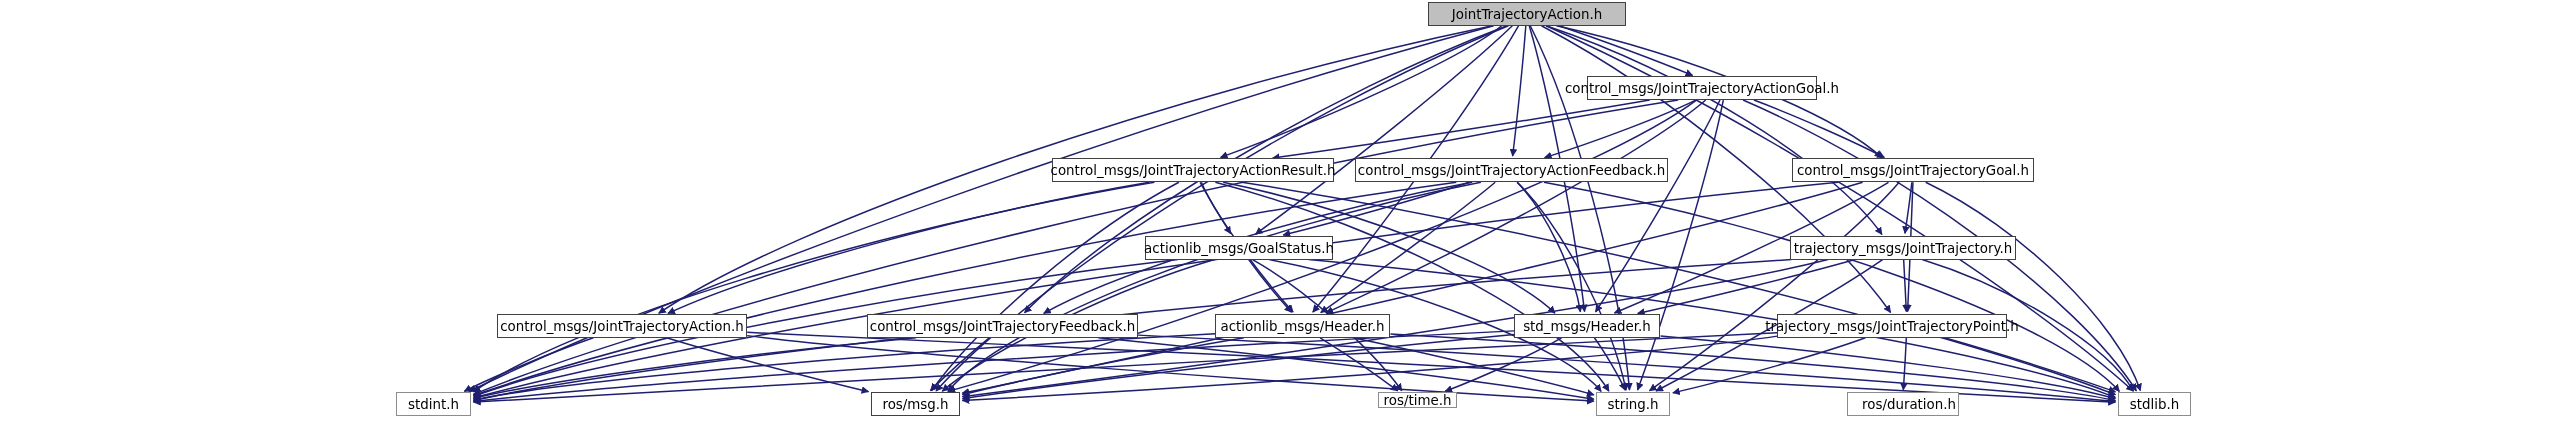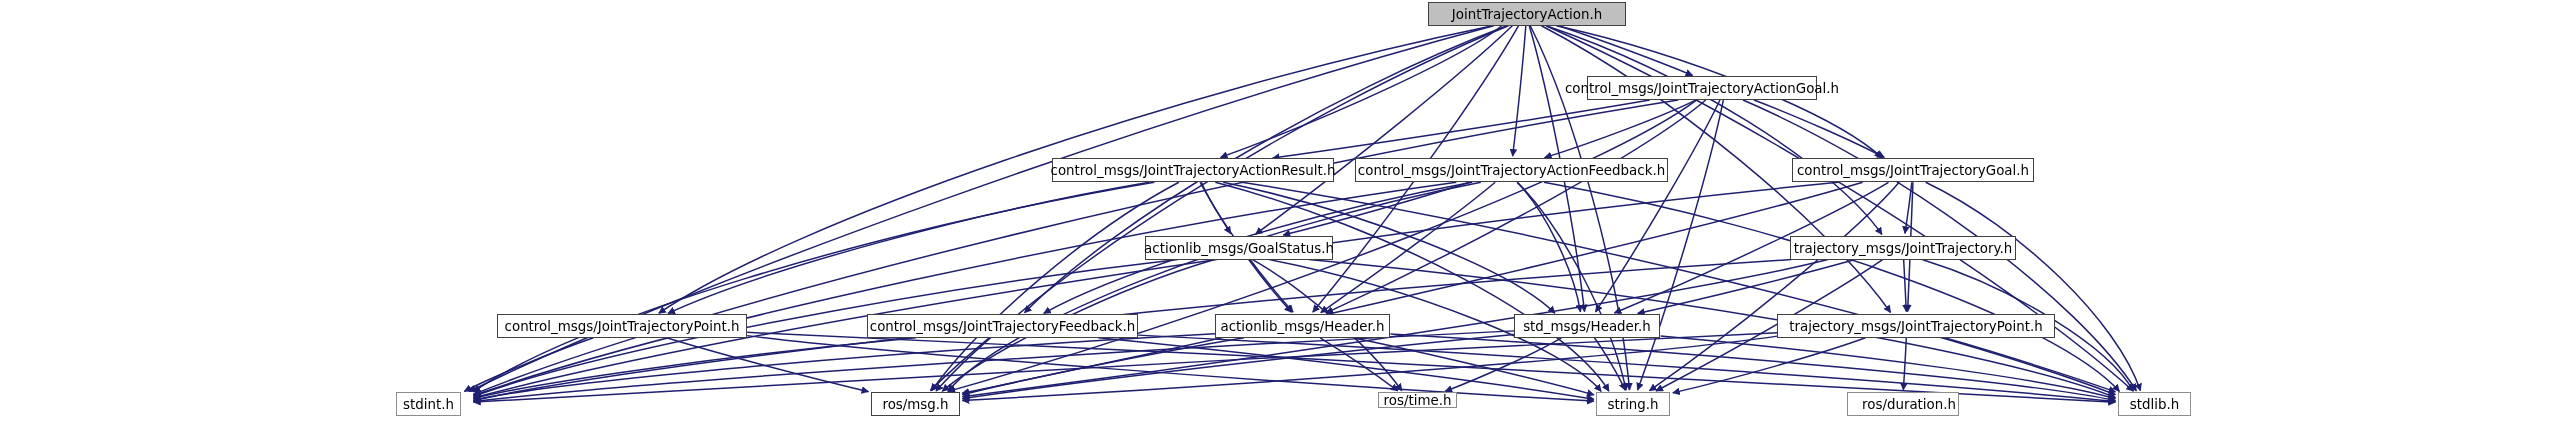--- a/index.html
+++ b/index.html
@@ -133,35 +133,35 @@
       <div class="node-box strong" style="left: 1792px; top: 158px; width: 242px; height: 24px;">
         <span class="node-label">control_msgs/JointTrajectoryGoal.h</span>
       </div>
       <div class="node-box strong" style="left: 1145px; top: 236px; width: 188px; height: 24px;">
         <span class="node-label">actionlib_msgs/GoalStatus.h</span>
       </div>
       <div class="node-box strong" style="left: 1790px; top: 236px; width: 226px; height: 24px;">
         <span class="node-label">trajectory_msgs/JointTrajectory.h</span>
       </div>
       <div class="node-box strong" style="left: 497px; top: 314px; width: 250px; height: 24px;">
-        <span class="node-label">control_msgs/JointTrajectoryPoint.h</span>
+        <span class="node-label">control_msgs/JointTrajectoryAction.h</span>
       </div>
       <div class="node-box strong" style="left: 867px; top: 314px; width: 271px; height: 24px;">
         <span class="node-label">control_msgs/JointTrajectoryFeedback.h</span>
       </div>
       <div class="node-box strong" style="left: 1215px; top: 314px; width: 175px; height: 24px;">
         <span class="node-label">actionlib_msgs/Header.h</span>
       </div>
       <div class="node-box strong" style="left: 1514px; top: 314px; width: 146px; height: 24px;">
         <span class="node-label">std_msgs/Header.h</span>
       </div>
-      <div class="node-box strong" style="left: 1777px; top: 314px; width: 278px; height: 24px;">
+      <div class="node-box strong" style="left: 1777px; top: 314px; width: 230px; height: 24px;">
         <span class="node-label">trajectory_msgs/JointTrajectoryPoint.h</span>
       </div>
-      <div class="node-box" style="left: 396px; top: 392px; width: 65px; height: 24px;">
+      <div class="node-box" style="left: 396px; top: 392px; width: 75px; height: 24px;">
         <span class="node-label">stdint.h</span>
       </div>
       <div class="node-box strong" style="left: 871px; top: 392px; width: 89px; height: 24px;">
         <span class="node-label">ros/msg.h</span>
       </div>
       <div class="node-box" style="left: 1378px; top: 392px; width: 79px; height: 16px;">
         <span class="node-label">ros/time.h</span>
       </div>
       <div class="node-box" style="left: 1596px; top: 392px; width: 74px; height: 24px;">
         <span class="node-label">string.h</span>

